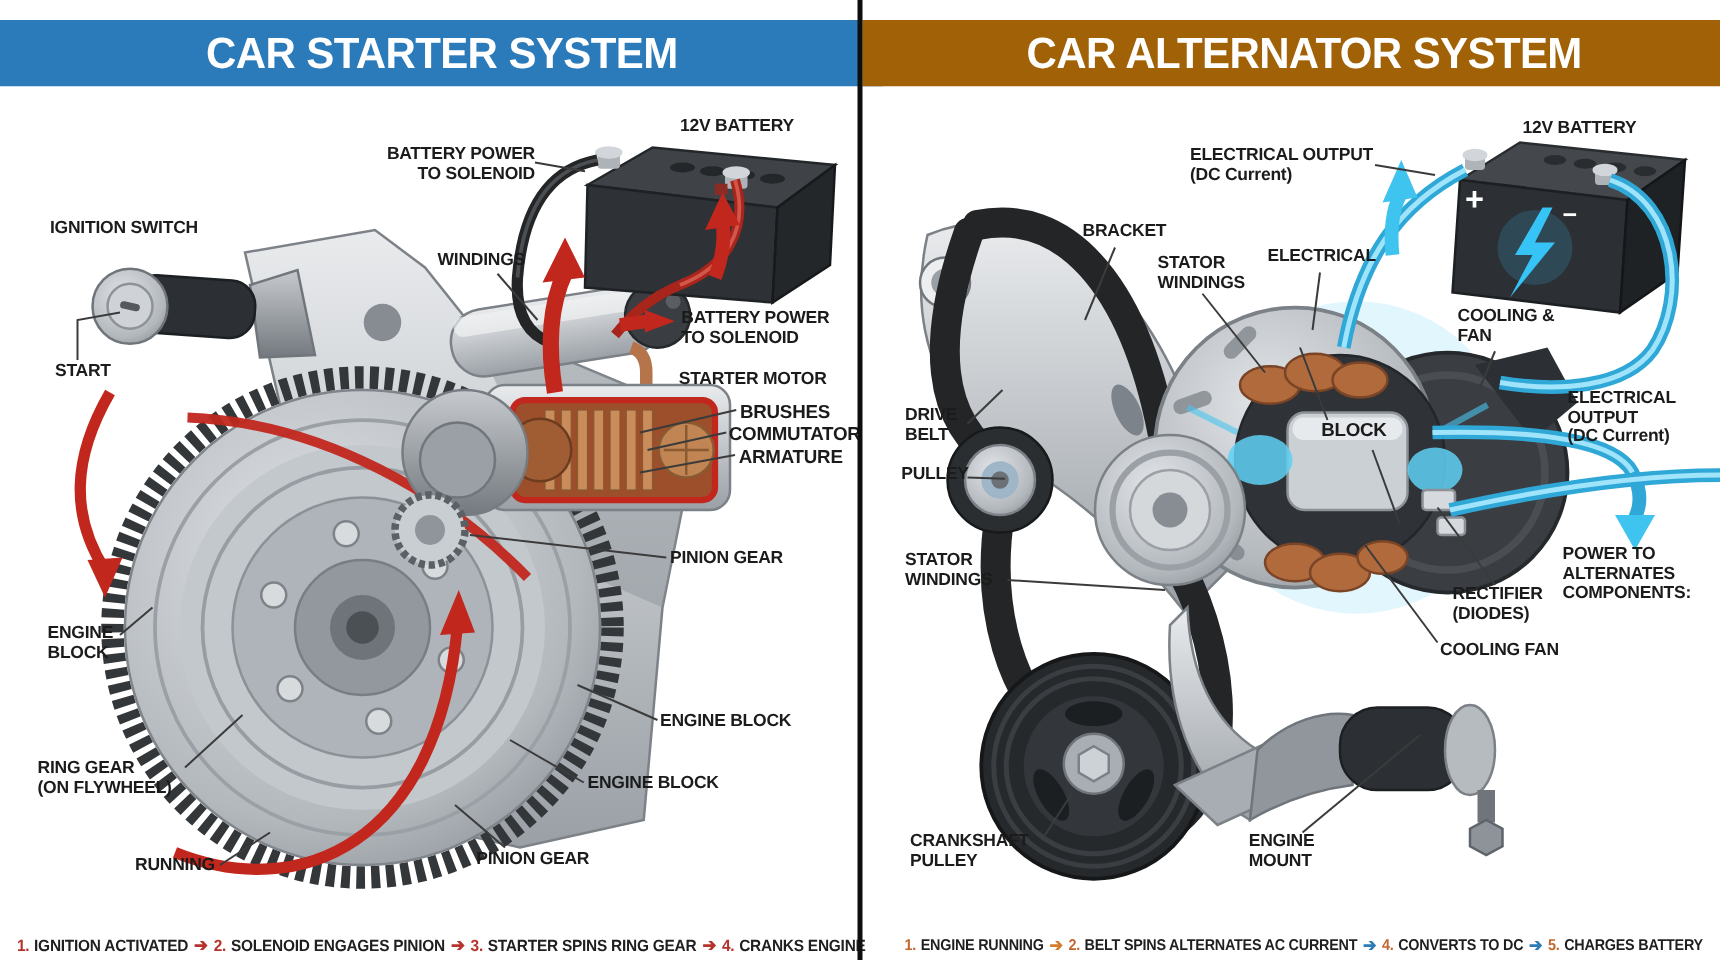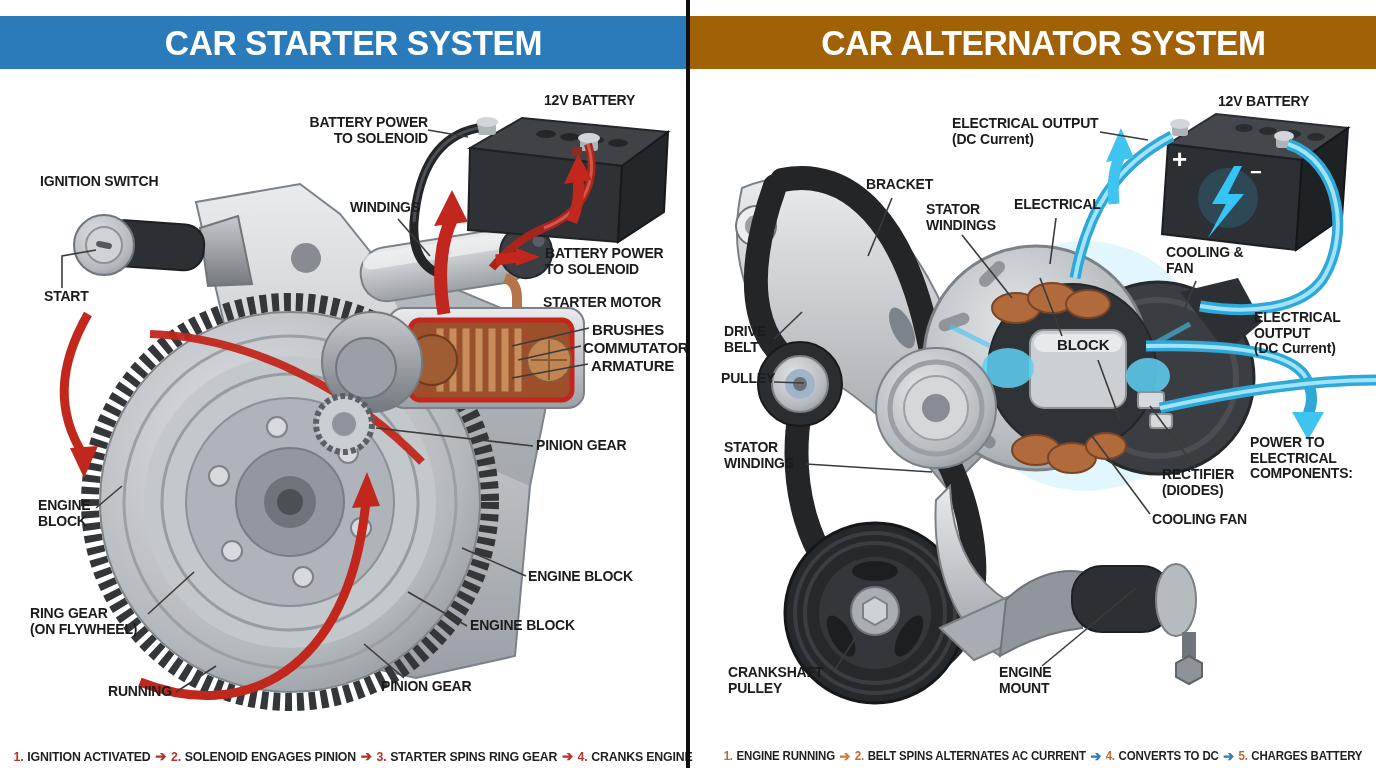--- a/index.html
+++ b/index.html
@@ -368,21 +368,21 @@
     <div class="lbl c" style="left:34px;top:308px;width:56px">DRIVE
 BELT</div>
     <div class="lbl c" style="left:564px;top:294px;width:96px">ELECTRICAL
 OUTPUT
 (DC Current)</div>
     <div class="lbl" style="left:31px;top:355px">PULLEY</div>
     <div class="lbl big" style="left:367px;top:321px">BLOCK</div>
     <div class="lbl c" style="left:34px;top:424px;width:84px">STATOR
 WINDINGS</div>
     <div class="lbl c" style="left:560px;top:419px;width:106px">POWER TO
-ELECTRICAL
+ALTERNATES
 COMPONENTS:</div>
     <div class="lbl c" style="left:472px;top:451px;width:82px">RECTIFIER
 (DIODES)</div>
     <div class="lbl" style="left:462px;top:496px">COOLING FAN</div>
     <div class="lbl c" style="left:38px;top:649px;width:104px">CRANKSHAFT
 PULLEY</div>
     <div class="lbl c" style="left:309px;top:649px;width:58px">ENGINE
 MOUNT</div>
     <div class="lbl white" style="left:482px;top:130px">+</div>
     <div class="lbl white minus" style="left:560px;top:146px">−</div>

